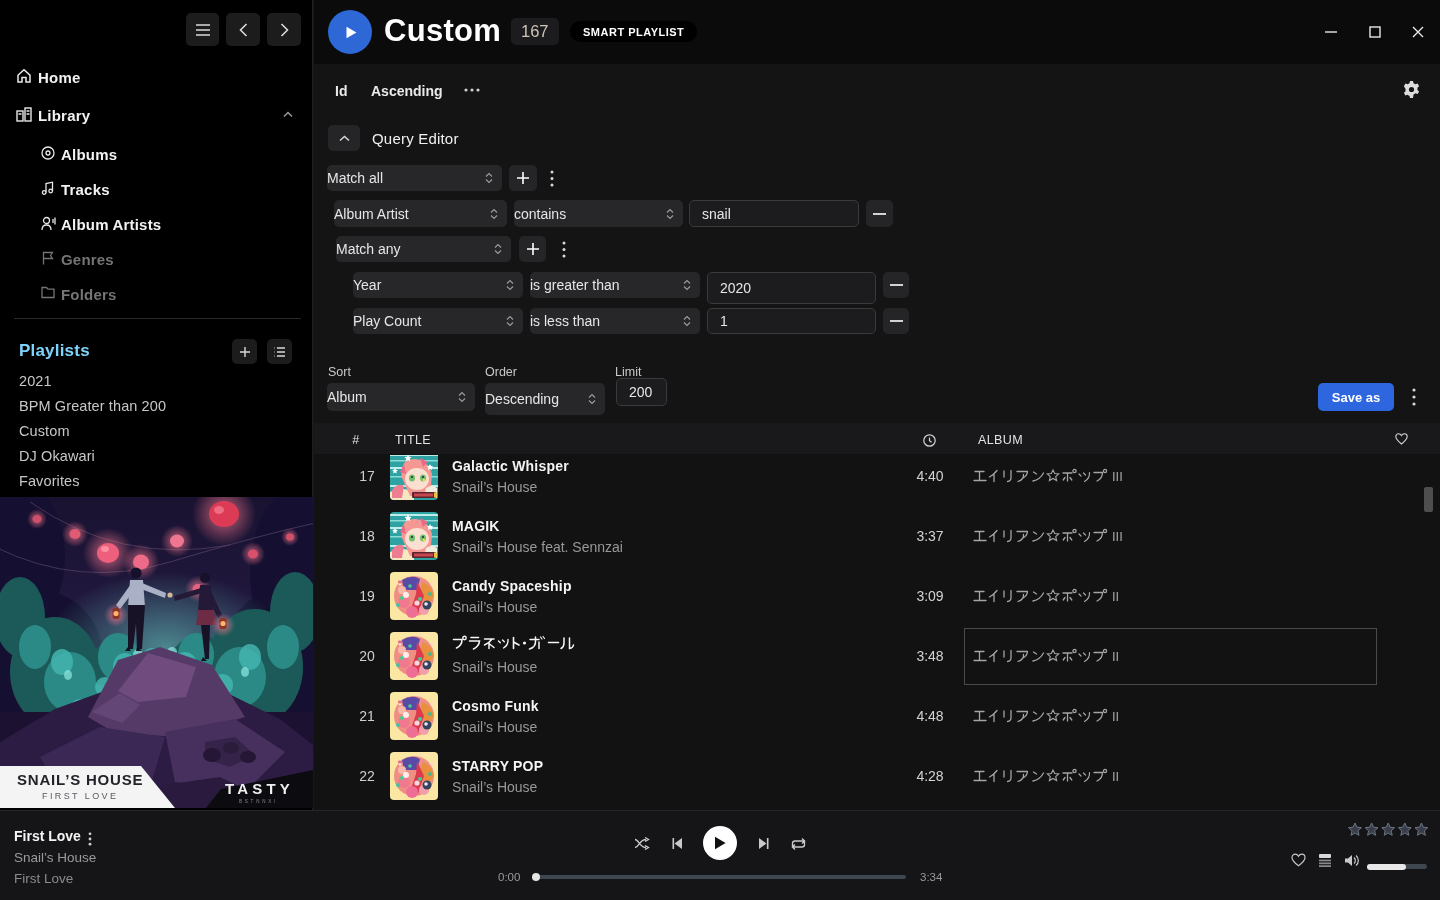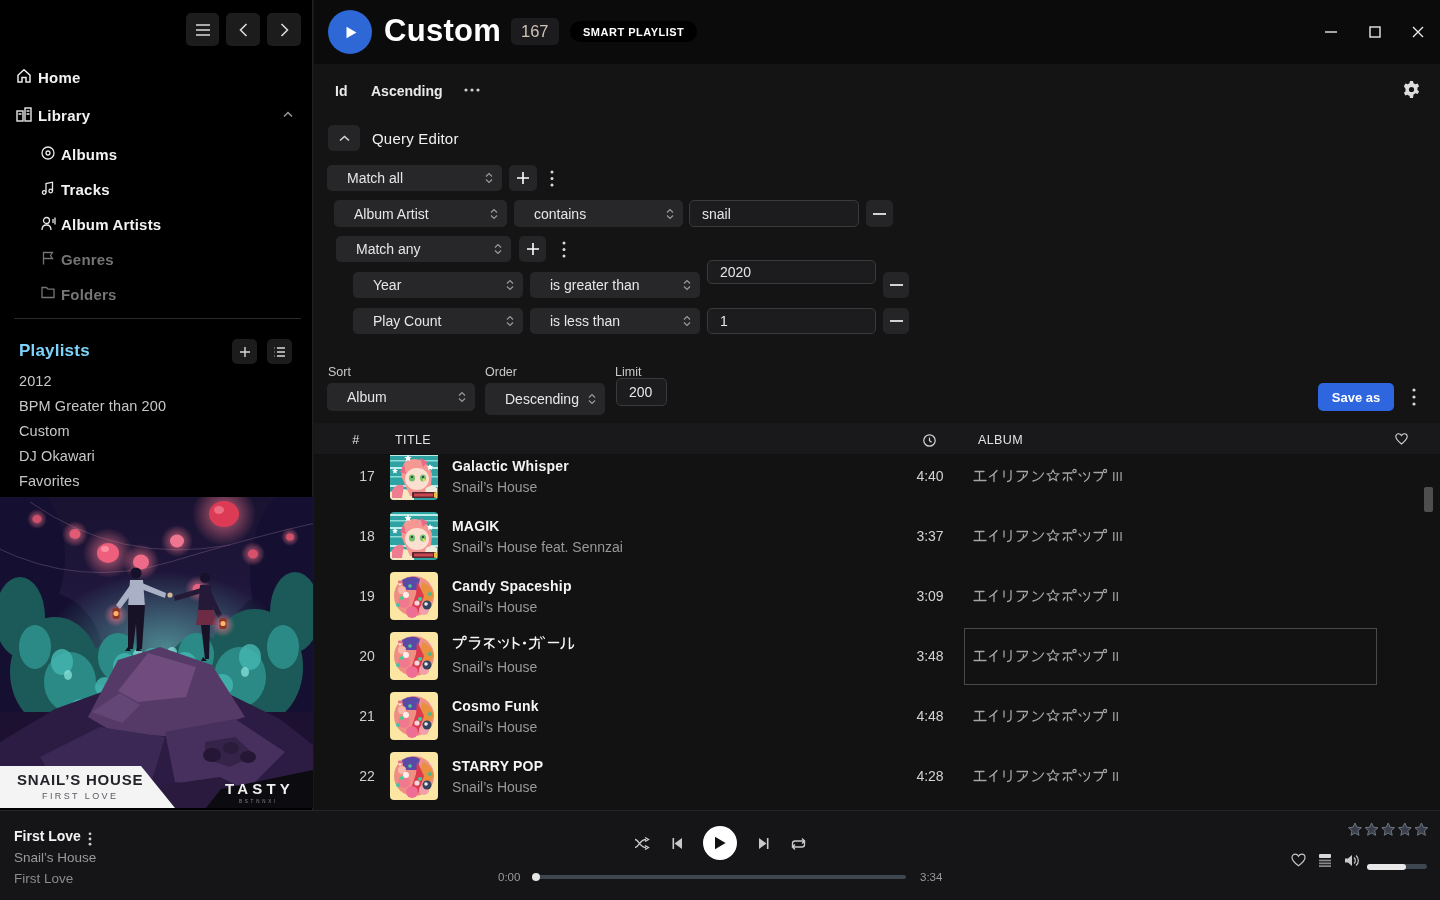--- a/index.html
+++ b/index.html
@@ -9,21 +9,21 @@
 
 #sidebar { left:0; top:0; width:313px; height:810px; background:#000; border-right:1px solid #1f1f1f; z-index:5; }
 .sbtn { background:#1c1c1d; border-radius:5px; display:flex; align-items:center; justify-content:center; color:#d9d9d9; }
 #search { left:14px; top:13px; width:162px; height:33px; background:#101010; border:1px solid #2e2e2e; border-radius:5px; display:flex; align-items:center; color:#4e4e4e; font-size:15px; }
 .navtxt { font-weight:700; color:#f2f2f2; font-size:15px; letter-spacing:.2px; }
 .navdim { color:#757575; }
 .plitem { color:#c7c7c7; font-size:14.5px; letter-spacing:.1px; }
 
 #mainhead { left:314px; top:0; width:1126px; height:64px; background:#0b0b0c; }
 #content { left:314px; top:64px; width:1126px; height:746px; background:#141415; }
-.sel { position:absolute; background:#27272a; border-radius:5px; color:#e6e6e6; font-size:14px; display:flex; align-items:center; padding-left:20px; }
+.sel { position:absolute; background:#27272a; border-radius:5px; color:#e6e6e6; font-size:14px; display:flex; align-items:center; padding-left:0; }
 .sel .ud { position:absolute; right:9px; top:50%; transform:translateY(-50%); }
 .inp { position:absolute; background:#1c1c1e; border:1px solid #3a3a3d; border-radius:5px; color:#e6e6e6; font-size:14px; display:flex; align-items:center; padding-left:12px; }
 .qbtn { position:absolute; background:#252528; border-radius:5px; display:flex; align-items:center; justify-content:center; }
 .lbl { position:absolute; color:#c9c9c9; font-size:12.5px; }
 
 #thead { left:314px; top:423px; width:1126px; height:32px; background:#19191b; border-bottom:1px solid #111; color:#e3e3e3; font-size:12.5px; letter-spacing:.4px; z-index:2; }
 #rows { left:314px; top:455px; width:1126px; height:355px; background:#121213; overflow:hidden; }
 .row { position:absolute; left:0; width:1126px; height:60px; }
 .rnum { position:absolute; left:28px; width:50px; top:22px; text-align:center; color:#cfcfcf; font-size:14px; }
 .thumb { position:absolute; left:76px; top:6px; width:48px; height:48px; border-radius:4px; overflow:hidden; }
@@ -109,21 +109,21 @@
     <svg width="12" height="12" viewBox="0 0 12 12" stroke="#d9d9d9" stroke-width="1.4" fill="none">
           <path d="M6 1v10M1 6h10"></path>
         </svg>
   </div>
   <div class="sbtn abs" style="left:267px;top:339px;width:25px;height:25px">
     <svg width="13" height="12" viewBox="0 0 13 12" stroke="#d9d9d9" stroke-width="1.4" fill="none">
           <path d="M4 2h8M4 6h8M4 10h8M1 2h.5M1 6h.5M1 10h.5"></path>
         </svg>
   </div>
 
-  <div class="abs plitem" style="left:19px;top:373px">2012</div>
+  <div class="abs plitem" style="left:19px;top:373px">2021</div>
   <div class="abs plitem" style="left:19px;top:398px">BPM Greater than 200</div>
   <div class="abs plitem" style="left:19px;top:423px">Custom</div>
   <div class="abs plitem" style="left:19px;top:448px">DJ Okawari</div>
   <div class="abs plitem" style="left:19px;top:473px">Favorites</div>
 
   <div class="abs" style="left:0;top:497px;width:313px;height:311px;overflow:hidden">
     <svg width="313" height="311" viewBox="0 0 313 311">
       <defs>
         <linearGradient id="sky" x1="0" y1="0" x2="0" y2="1">
           <stop offset="0" stop-color="#191230"></stop>
@@ -367,21 +367,21 @@
   <div class="sel" style="left:39px;top:208px;width:170px;height:26px">Year<span class="ud">
         <svg width="8" height="12" viewBox="0 0 8 12" fill="none" stroke="#9a9a9a" stroke-width="1.2">
           <path d="M1 4.5 L4 1.5 L7 4.5 M1 7.5 L4 10.5 L7 7.5"></path>
         </svg>
       </span></div>
   <div class="sel" style="left:216px;top:208px;width:170px;height:26px">is greater than<span class="ud">
         <svg width="8" height="12" viewBox="0 0 8 12" fill="none" stroke="#9a9a9a" stroke-width="1.2">
           <path d="M1 4.5 L4 1.5 L7 4.5 M1 7.5 L4 10.5 L7 7.5"></path>
         </svg>
       </span></div>
-  <div class="inp" style="left:393px;top:196px;width:169px;height:24px">2020</div>
+  <div class="inp" style="left:393px;top:208px;width:169px;height:32px">2020</div>
   <div class="qbtn" style="left:569px;top:208px;width:26px;height:26px">
       <svg width="13" height="2" viewBox="0 0 13 2" stroke="#fff" stroke-width="1.6">
         <path d="M0 1h13"></path>
       </svg>
     </div>
 
   <div class="sel" style="left:39px;top:244px;width:170px;height:26px">Play Count<span class="ud">
         <svg width="8" height="12" viewBox="0 0 8 12" fill="none" stroke="#9a9a9a" stroke-width="1.2">
           <path d="M1 4.5 L4 1.5 L7 4.5 M1 7.5 L4 10.5 L7 7.5"></path>
         </svg>

